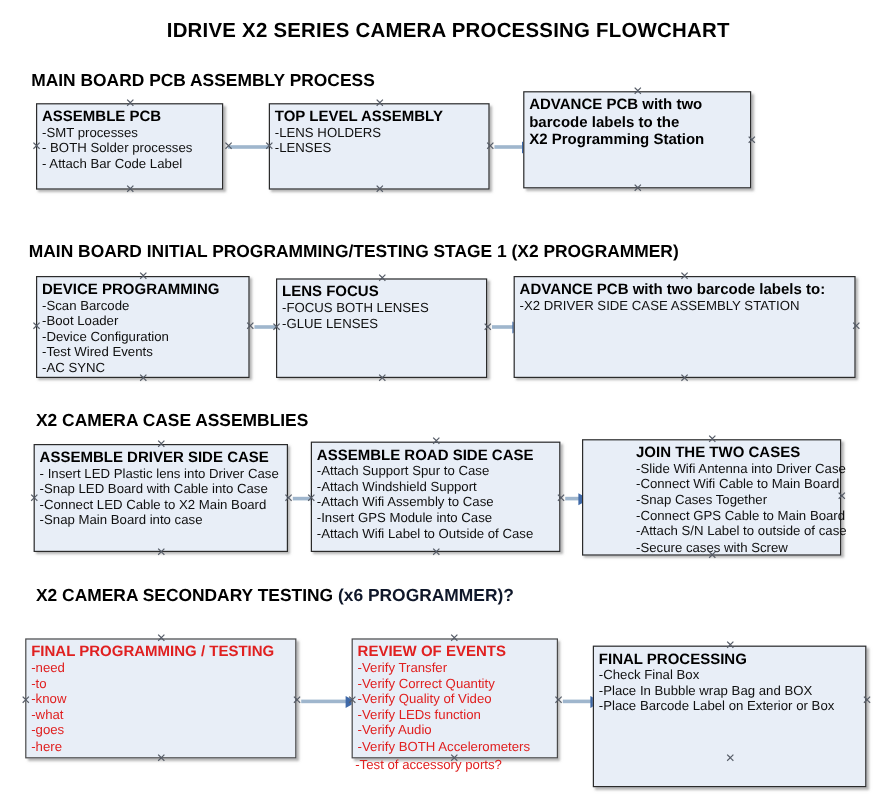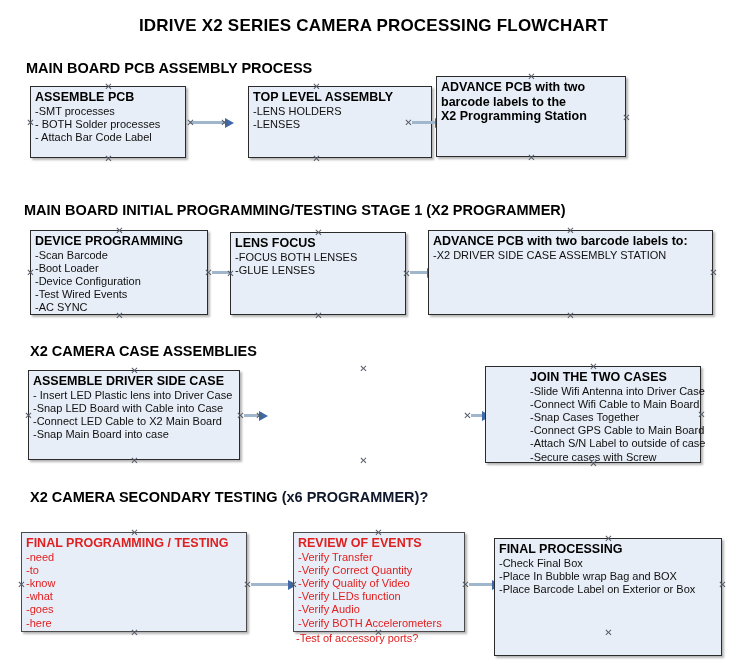--- a/index.html
+++ b/index.html
@@ -115,21 +115,21 @@
     <div class="ln">- BOTH Solder processes</div>
     <div class="ln">- Attach Bar Code Label</div>
   </div>
   <div class="hx" style="left:104px; top:82px;"></div>
   <div class="hx" style="left:104px; top:154px;"></div>
   <div class="hx" style="left:26px; top:118px;"></div>
 
   <div class="conn" style="left:190px; top:121px; width:36px;"></div>
   <div class="hx" style="left:186px; top:118px;"></div>
 
-  <div class="node" style="left:224px; top:86px; width:184px; height:72px;margin-left:24px;">
+  <div class="node" style="left:224px; top:86px; width:184px; height:72px;">
     <div class="hd">TOP LEVEL ASSEMBLY</div>
     <div class="ln">-LENS HOLDERS</div>
     <div class="ln">-LENSES</div>
   </div>
   <div class="hx" style="left:312px; top:82px;"></div>
   <div class="hx" style="left:312px; top:154px;"></div>
   <div class="hx" style="left:220px; top:118px;"></div>
   <div class="hx" style="left:404px; top:118px;"></div>
 
   <div class="conn" style="left:412px; top:121px; width:24px;"></div>
@@ -189,20 +189,28 @@
     <div class="ln">-Connect LED Cable to X2 Main Board</div>
     <div class="ln">-Snap Main Board into case</div>
   </div>
   <div class="hx" style="left:130px; top:366px;"></div>
   <div class="hx" style="left:130px; top:456px;"></div>
   <div class="hx" style="left:24px; top:411px;"></div>
   <div class="hx" style="left:236px; top:411px;"></div>
 
   <div class="conn" style="left:244px; top:414px; width:16px;"></div>
 
+  <div class="node" style="left:259px; top:368px; width:208px; height:92px;">
+    <div class="hd">ASSEMBLE ROAD SIDE CASE</div>
+    <div class="ln">-Attach Support Spur to Case</div>
+    <div class="ln">-Attach Windshield Support</div>
+    <div class="ln">-Attach Wifi Assembly to Case</div>
+    <div class="ln">-Insert GPS Module into Case</div>
+    <div class="ln">-Attach Wifi Label to Outside of Case</div>
+  </div>
   <div class="hx" style="left:359px; top:364px;"></div>
   <div class="hx" style="left:359px; top:456px;"></div>
   <div class="hx" style="left:255px; top:411px;"></div>
   <div class="hx" style="left:463px; top:411px;"></div>
 
   <div class="conn" style="left:471px; top:414px; width:12px;"></div>
 
   <div class="node" style="left:485px; top:366px; width:216px; height:97px;padding-left:44px;">
     <div class="hd">JOIN THE TWO CASES</div>
     <div class="ln">-Slide Wifi Antenna into Driver Case</div>

